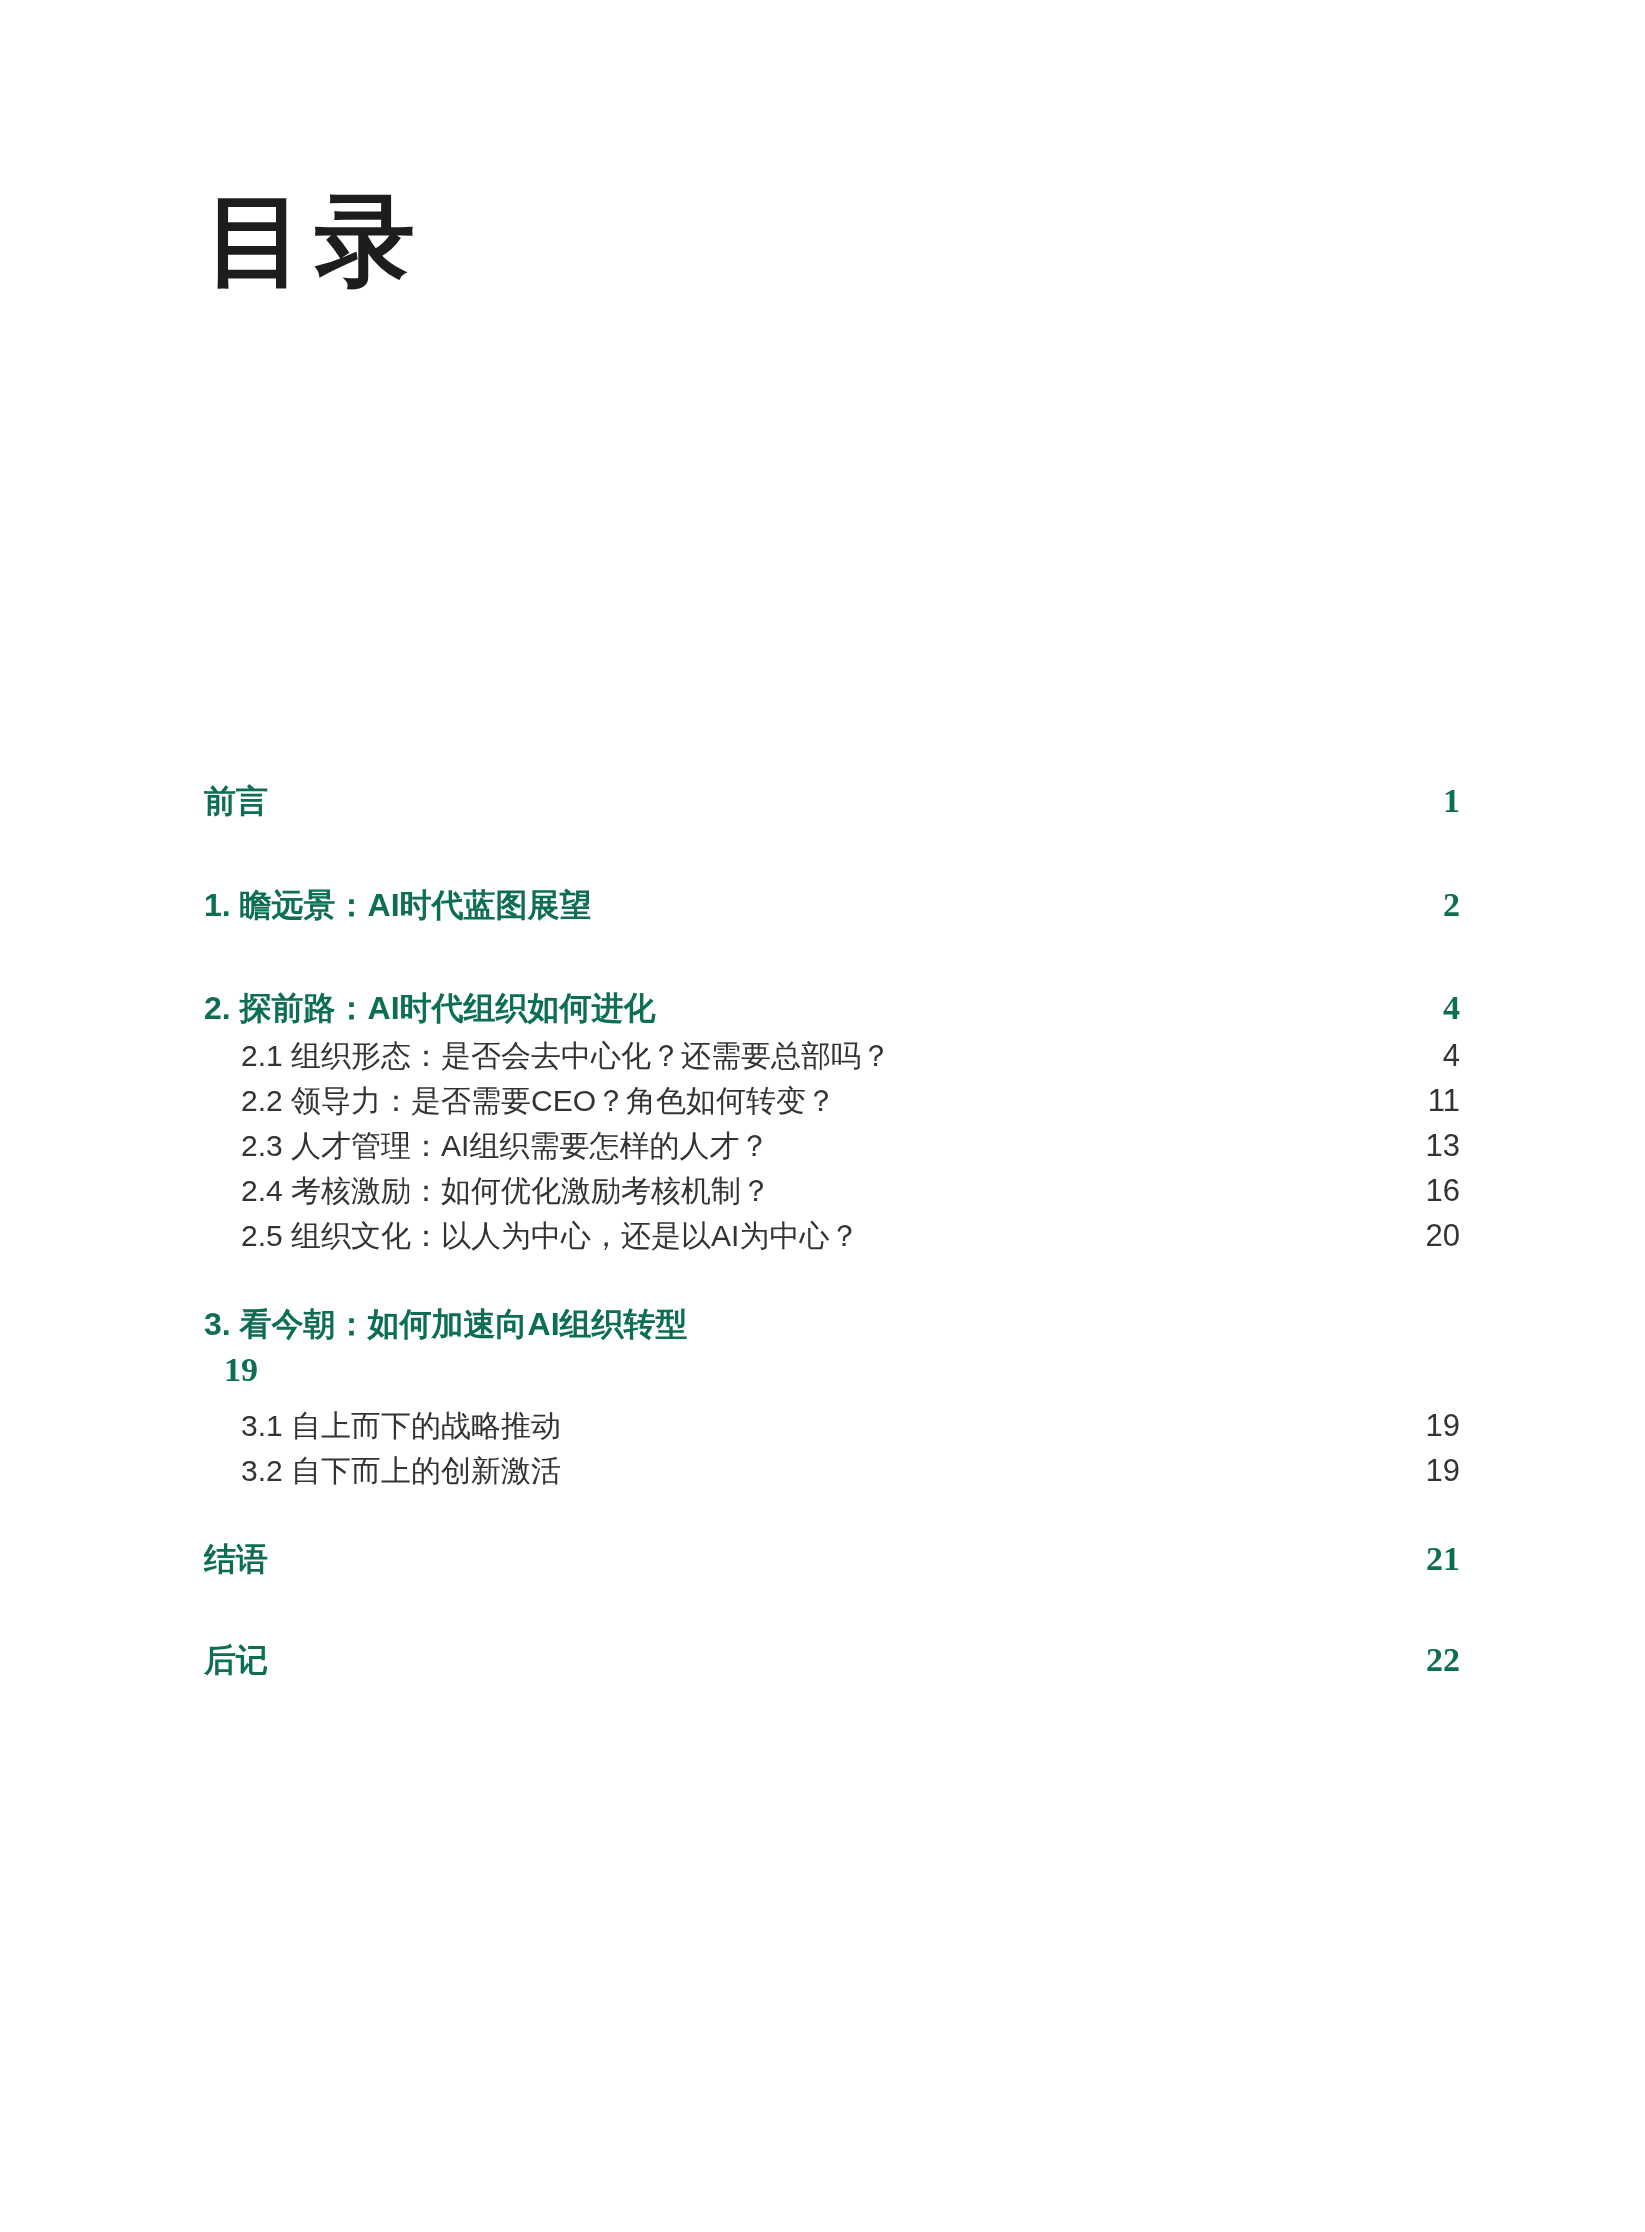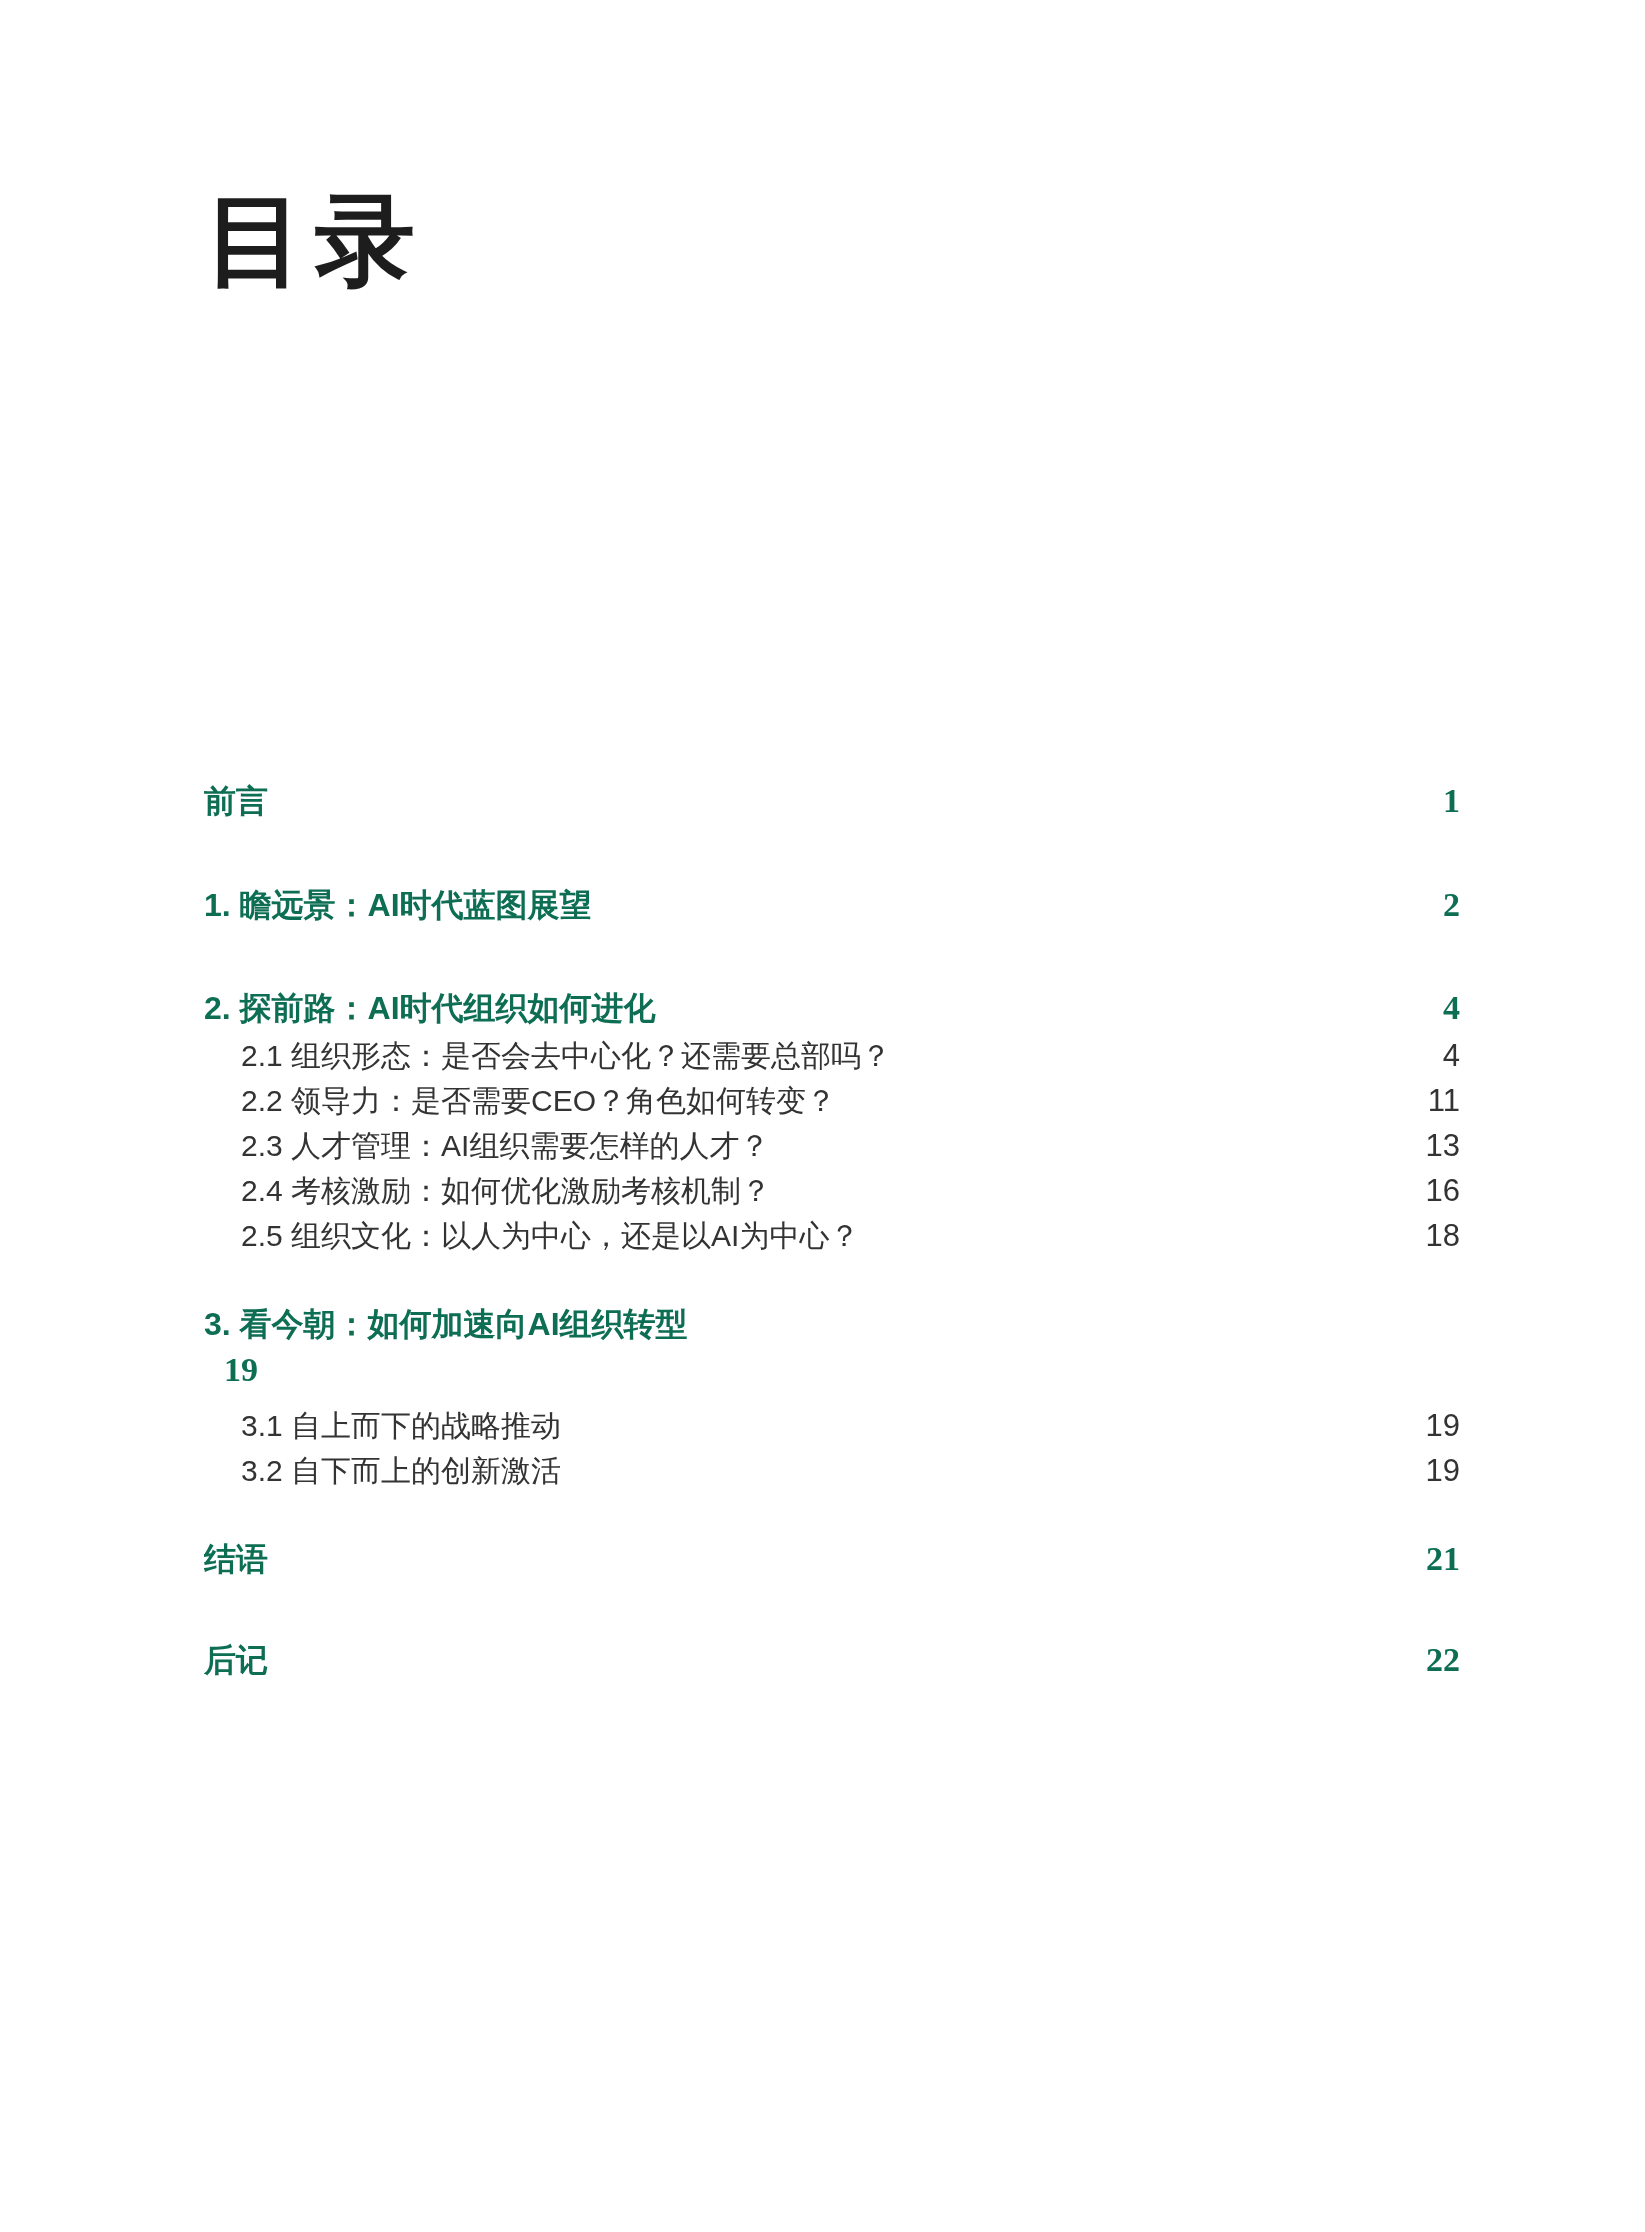--- a/index.html
+++ b/index.html
@@ -108,21 +108,21 @@
       <span class="page-num">13</span>
     </div>
 
     <div class="row sub mb0">
       <span class="label">2.4 考核激励：如何优化激励考核机制？</span>
       <span class="page-num">16</span>
     </div>
 
     <div class="row sub mb44">
       <span class="label">2.5 组织文化：以人为中心，还是以AI为中心？</span>
-      <span class="page-num">18</span>
+      <span class="page-num">20</span>
     </div>
 
     <div class="row heading mb11">
       <span class="label">3. 看今朝：如何加速向AI组织转型</span>
       <span class="page-num">19</span>
     </div>
 
     <div class="row sub mb0">
       <span class="label">3.1 自上而下的战略推动</span>
       <span class="page-num">19</span>

